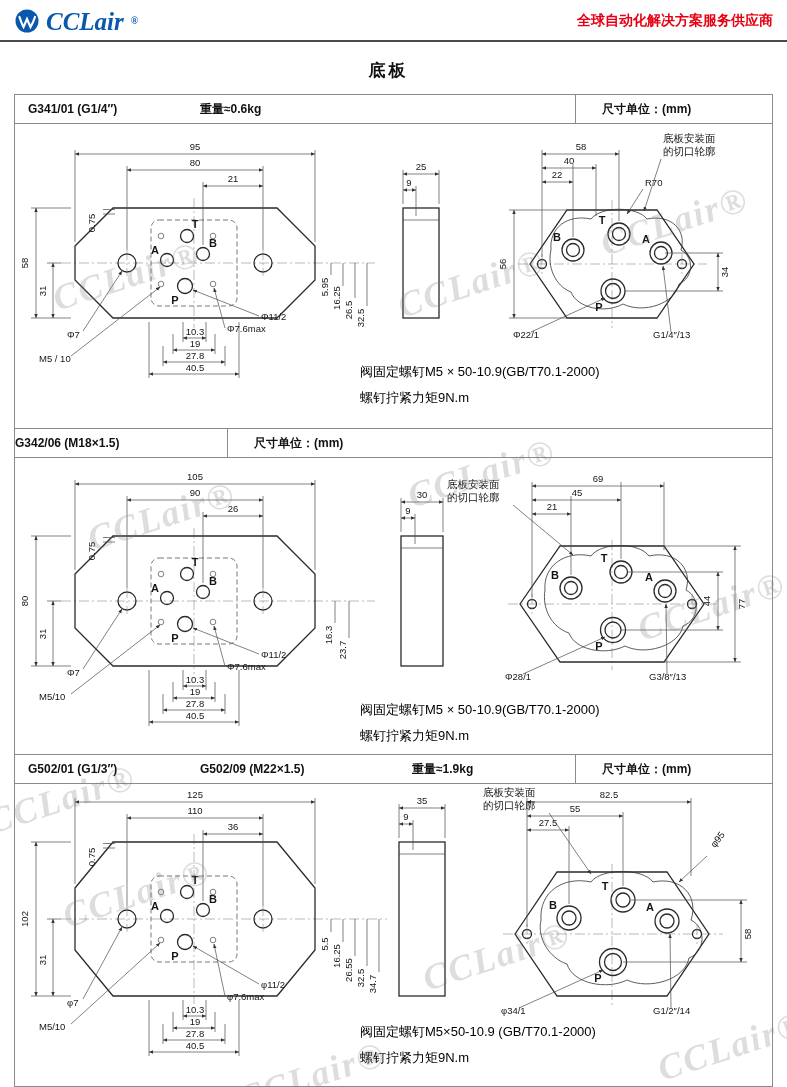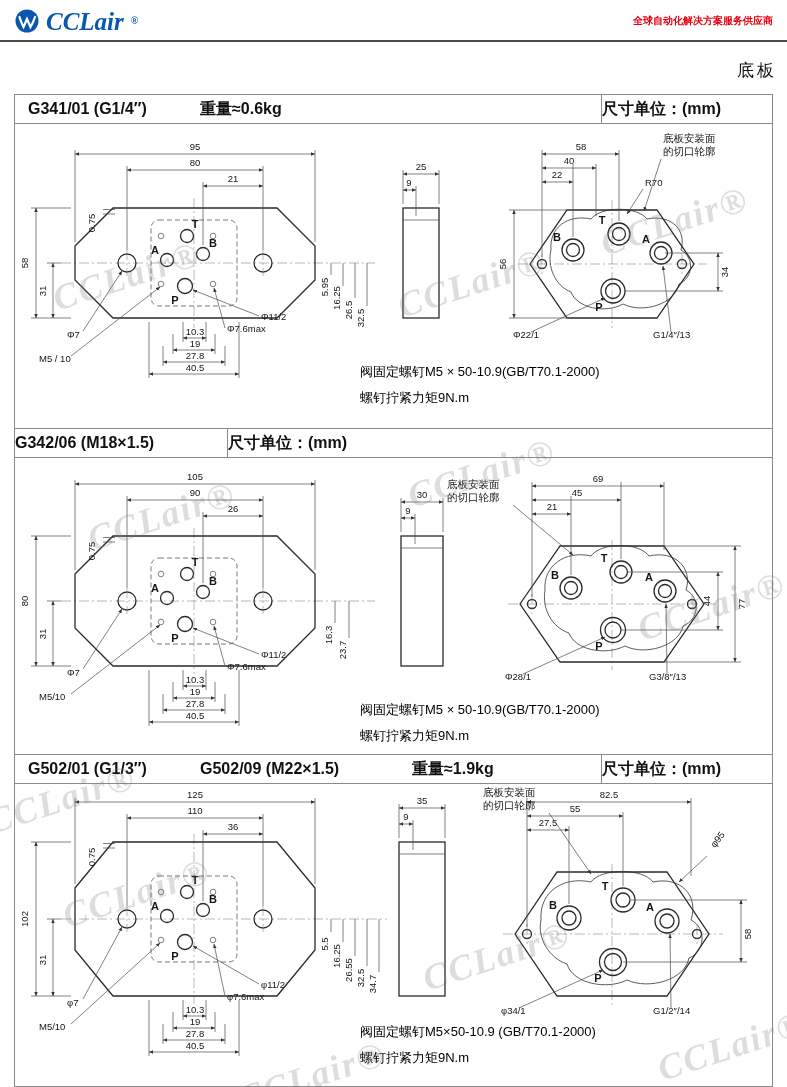--- a/index.html
+++ b/index.html
@@ -3,31 +3,31 @@
 <meta charset="utf-8">
 <style>
   html,body{margin:0;padding:0;}
   body{
     width:787px;height:1087px;background:#fff;position:relative;overflow:hidden;
     font-family:"Liberation Sans","DejaVu Sans",sans-serif;color:#111;
   }
   .topbar{display:flex;justify-content:space-between;align-items:center;padding:7px 14px 5px 14px;height:28px;}
   .brand{display:flex;align-items:center;gap:6px;color:#0a57ae;font-family:"Liberation Serif","DejaVu Serif",serif;font-weight:bold;font-style:italic;font-size:25px;line-height:1;}
   .brand sup{font-size:10px;font-style:normal;margin-left:1px;}
-  .slogan{color:#e60012;font-weight:bold;font-size:10px;}
+  .slogan{color:#e60012;font-weight:bold;font-size:14px;}
   .rule{height:2px;background:#4a4a4a;}
-  h1.title{text-align:right;font-size:17px;font-weight:normal;letter-spacing:3px;margin:18px 10px 12px 0;line-height:22px;}
+  h1.title{text-align:center;font-size:17px;font-weight:bold;letter-spacing:3px;margin:18px 10px 12px 0;line-height:22px;}
   .table{margin:0 14px;border:1px solid #8a8a8a;background:#fff;}
-  section .shead{display:flex;align-items:stretch;height:28px;border-bottom:1px solid #8a8a8a;font-size:16px;font-weight:bold;}
+  section .shead{display:flex;align-items:stretch;height:28px;border-bottom:1px solid #8a8a8a;font-size:12px;font-weight:bold;}
   section + section .shead{border-top:1px solid #8a8a8a;}
   .shead span{display:flex;align-items:center;}
   .sh1{margin-left:13px;width:172px;}
   .sh2{width:212px;}
   .sh3{flex:1;}
-  .sh4{width:170px;border-left:1px solid #8a8a8a;padding-left:0;}
+  .sh4{width:170px;border-left:1px solid #8a8a8a;padding-left:26px;}
   .sdraw{position:relative;}
   .sdraw svg{display:block;}
   svg text{font-family:"Liberation Sans","DejaVu Sans",sans-serif;fill:#151515;}
   .d{font-size:9.5px;text-anchor:middle;}
   .ds{font-size:9.5px;text-anchor:start;}
   .p{font-size:11px;text-anchor:middle;font-weight:bold;}
   .c{font-size:10.5px;text-anchor:start;}
   .note{font-size:13px;text-anchor:start;fill:#000;}
   .o{fill:none;stroke:#2a2a2a;stroke-width:1.3;}
   .t{fill:none;stroke:#4a4a4a;stroke-width:0.7;}

